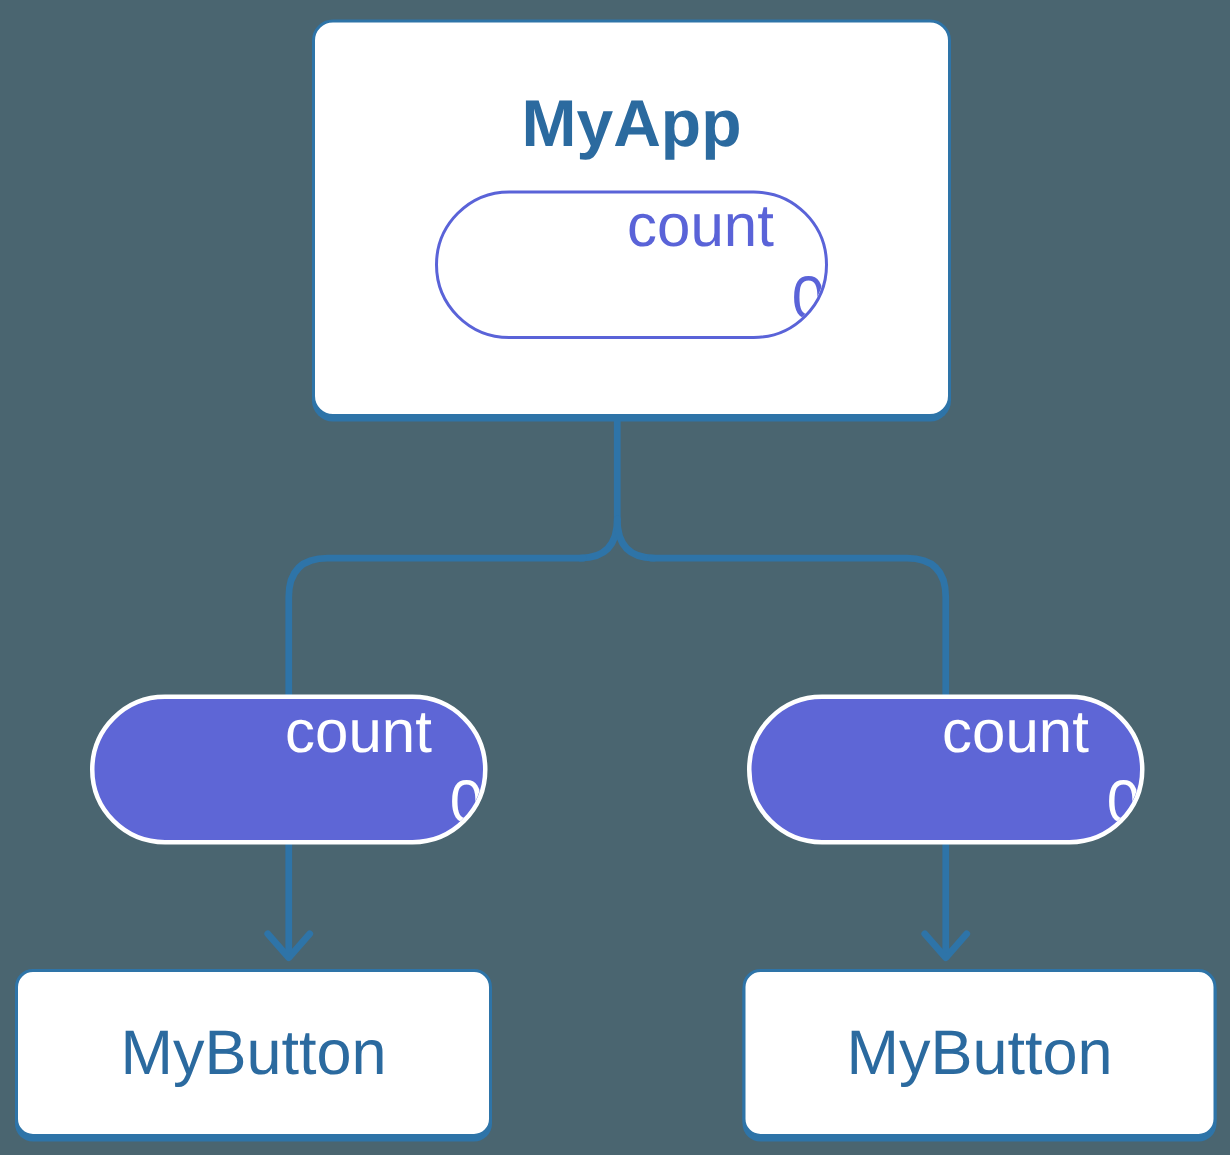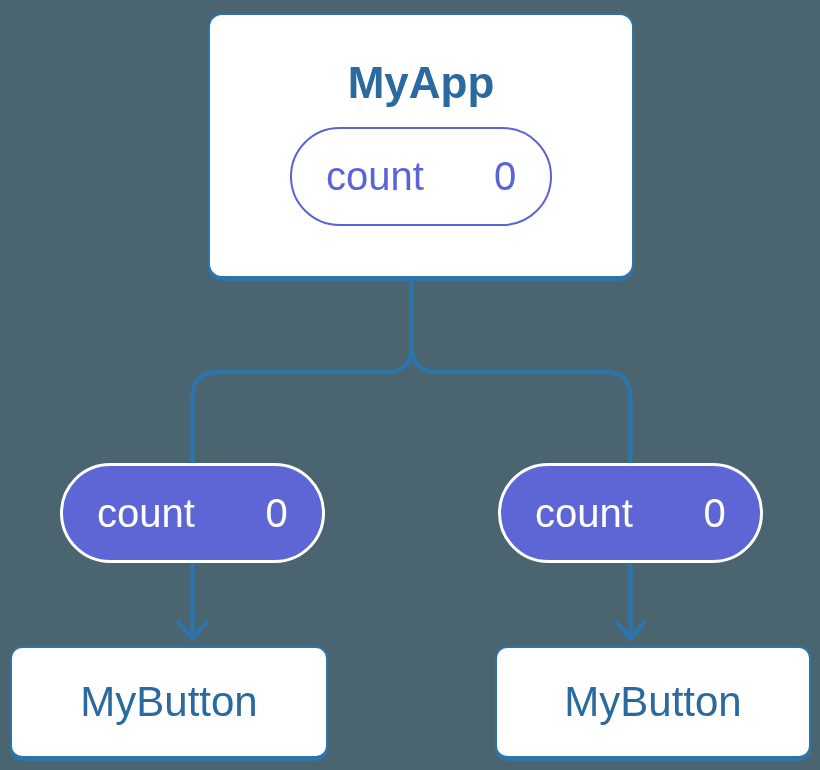--- a/index.html
+++ b/index.html
@@ -48,23 +48,24 @@
     margin-top: 46px;
     font-size: 44px;
     font-weight: 700;
     line-height: 1;
     color: var(--heading-blue, #2b6a9f);
     white-space: nowrap;
   }
   .pill {
     box-sizing: border-box;
     display: flex;
-    align-items: center;
+    align-items: flex-end;
     border-radius: 60px;
     overflow: hidden;
+    flex-direction: column;
   }
   .pill-outline {
     margin-top: 22px;
     width: 262px;
     height: 99px;
     background: var(--card-bg, #ffffff);
     border: 2px solid var(--purple, #5a63d8);
     color: var(--purple, #5a63d8);
   }
   .pill-outline .pill-divider { background: var(--purple, #5a63d8); }

